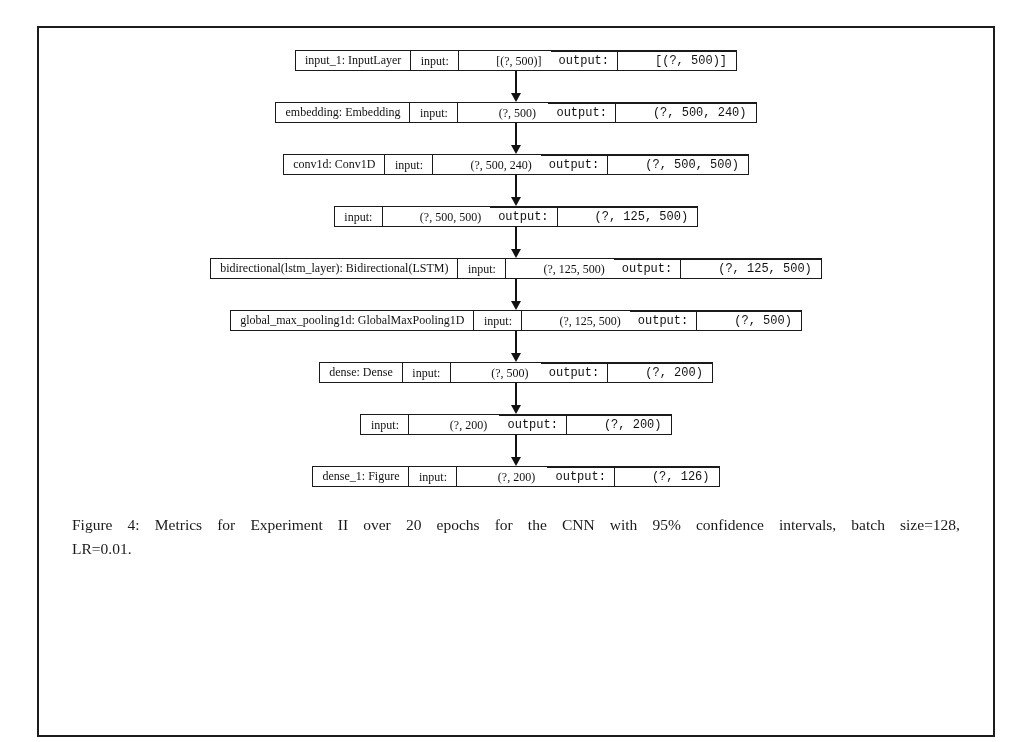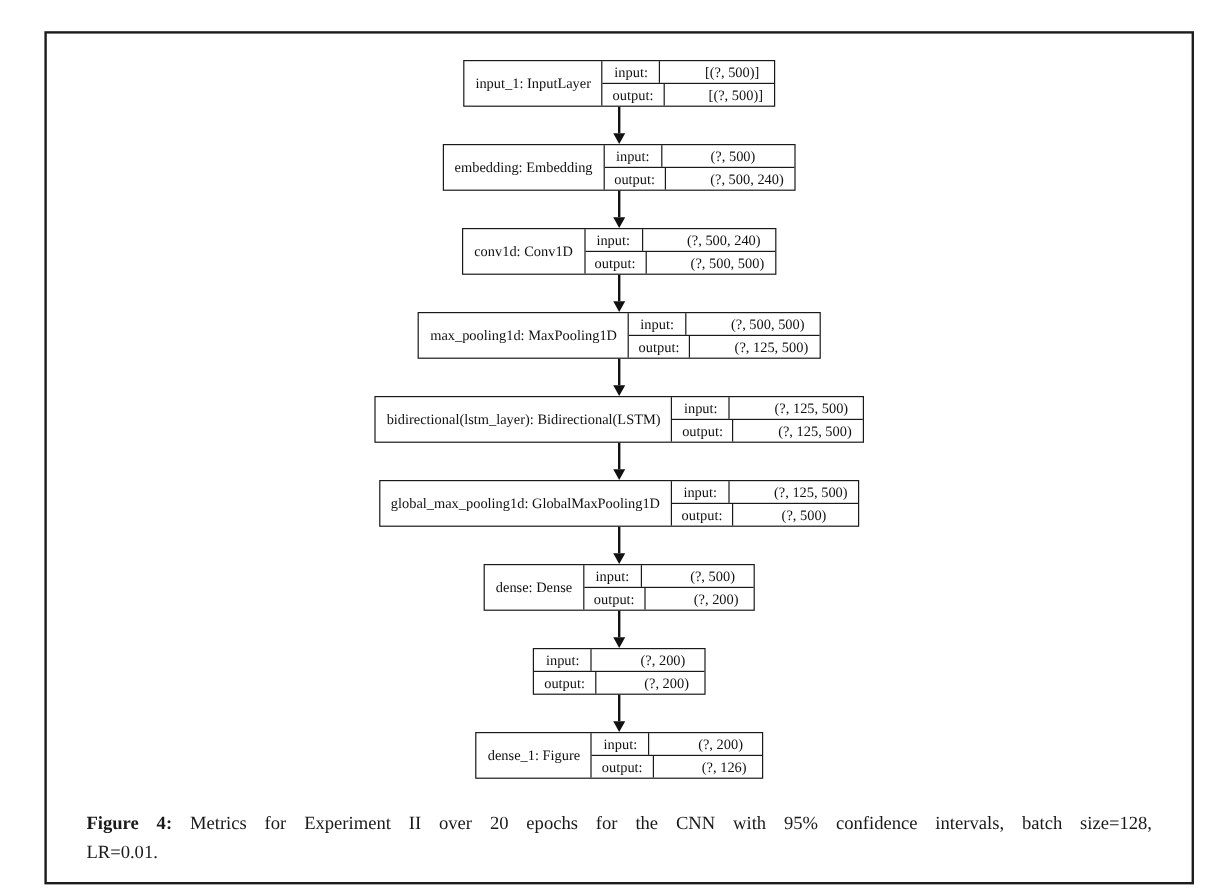--- a/index.html
+++ b/index.html
@@ -35,23 +35,23 @@
     background: #ffffff;
     font-size: 12px;
     white-space: nowrap;
   }
   .name-cell {
     display: flex;
     align-items: center;
     padding: 0 9px;
     border-right: 1px solid #1a1a1a;
   }
-  .io-table { display: flex; flex-direction: column; }
+  .io-table { display: flex; flex-direction: row; }
   .io-row { display: flex; flex: 1; }
-  .io-row + .io-row { border-top: 1px solid #1a1a1a; }
+  .io-row + .io-row { border-top: 1px solid #1a1a1a; font-family: Liberation Mono, monospace; }
   .io-label {
     display: flex;
     align-items: center;
     justify-content: center;
     line-height: 18px;
     padding: 0 8px;
     border-right: 1px solid #1a1a1a;
     min-width: 48px;
   }
   .io-value {
@@ -76,21 +76,21 @@
     border-right: 5px solid transparent;
     border-top: 9px solid #111;
   }
   .caption {
     margin: 26px 33px 0 33px;
     font-size: 15.5px;
     line-height: 24px;
     color: #1a1a1a;
   }
   .cap-line1 { text-align: justify; text-align-last: justify; }
-  .cap-label { font-weight: bold; }
+  .cap-label { font-weight: normal; }
 </style>
 </head>
 <body>
 
 <div class="page">
   <div class="figure-frame">
 
     <div class="diagram">
 
       <div class="layer-block">
@@ -144,21 +144,20 @@
           </div>
         </div>
       </div>
 
       <div class="arrow">
           <div class="arrow-line"></div>
           <div class="arrow-head"></div>
         </div>
 
       <div class="layer-block">
-        <div class="name-cell">max_pooling1d: MaxPooling1D</div>
         <div class="io-table">
           <div class="io-row">
             <div class="io-label">input:</div>
             <div class="io-value">(?, 500, 500)</div>
           </div>
           <div class="io-row">
             <div class="io-label">output:</div>
             <div class="io-value">(?, 125, 500)</div>
           </div>
         </div>

